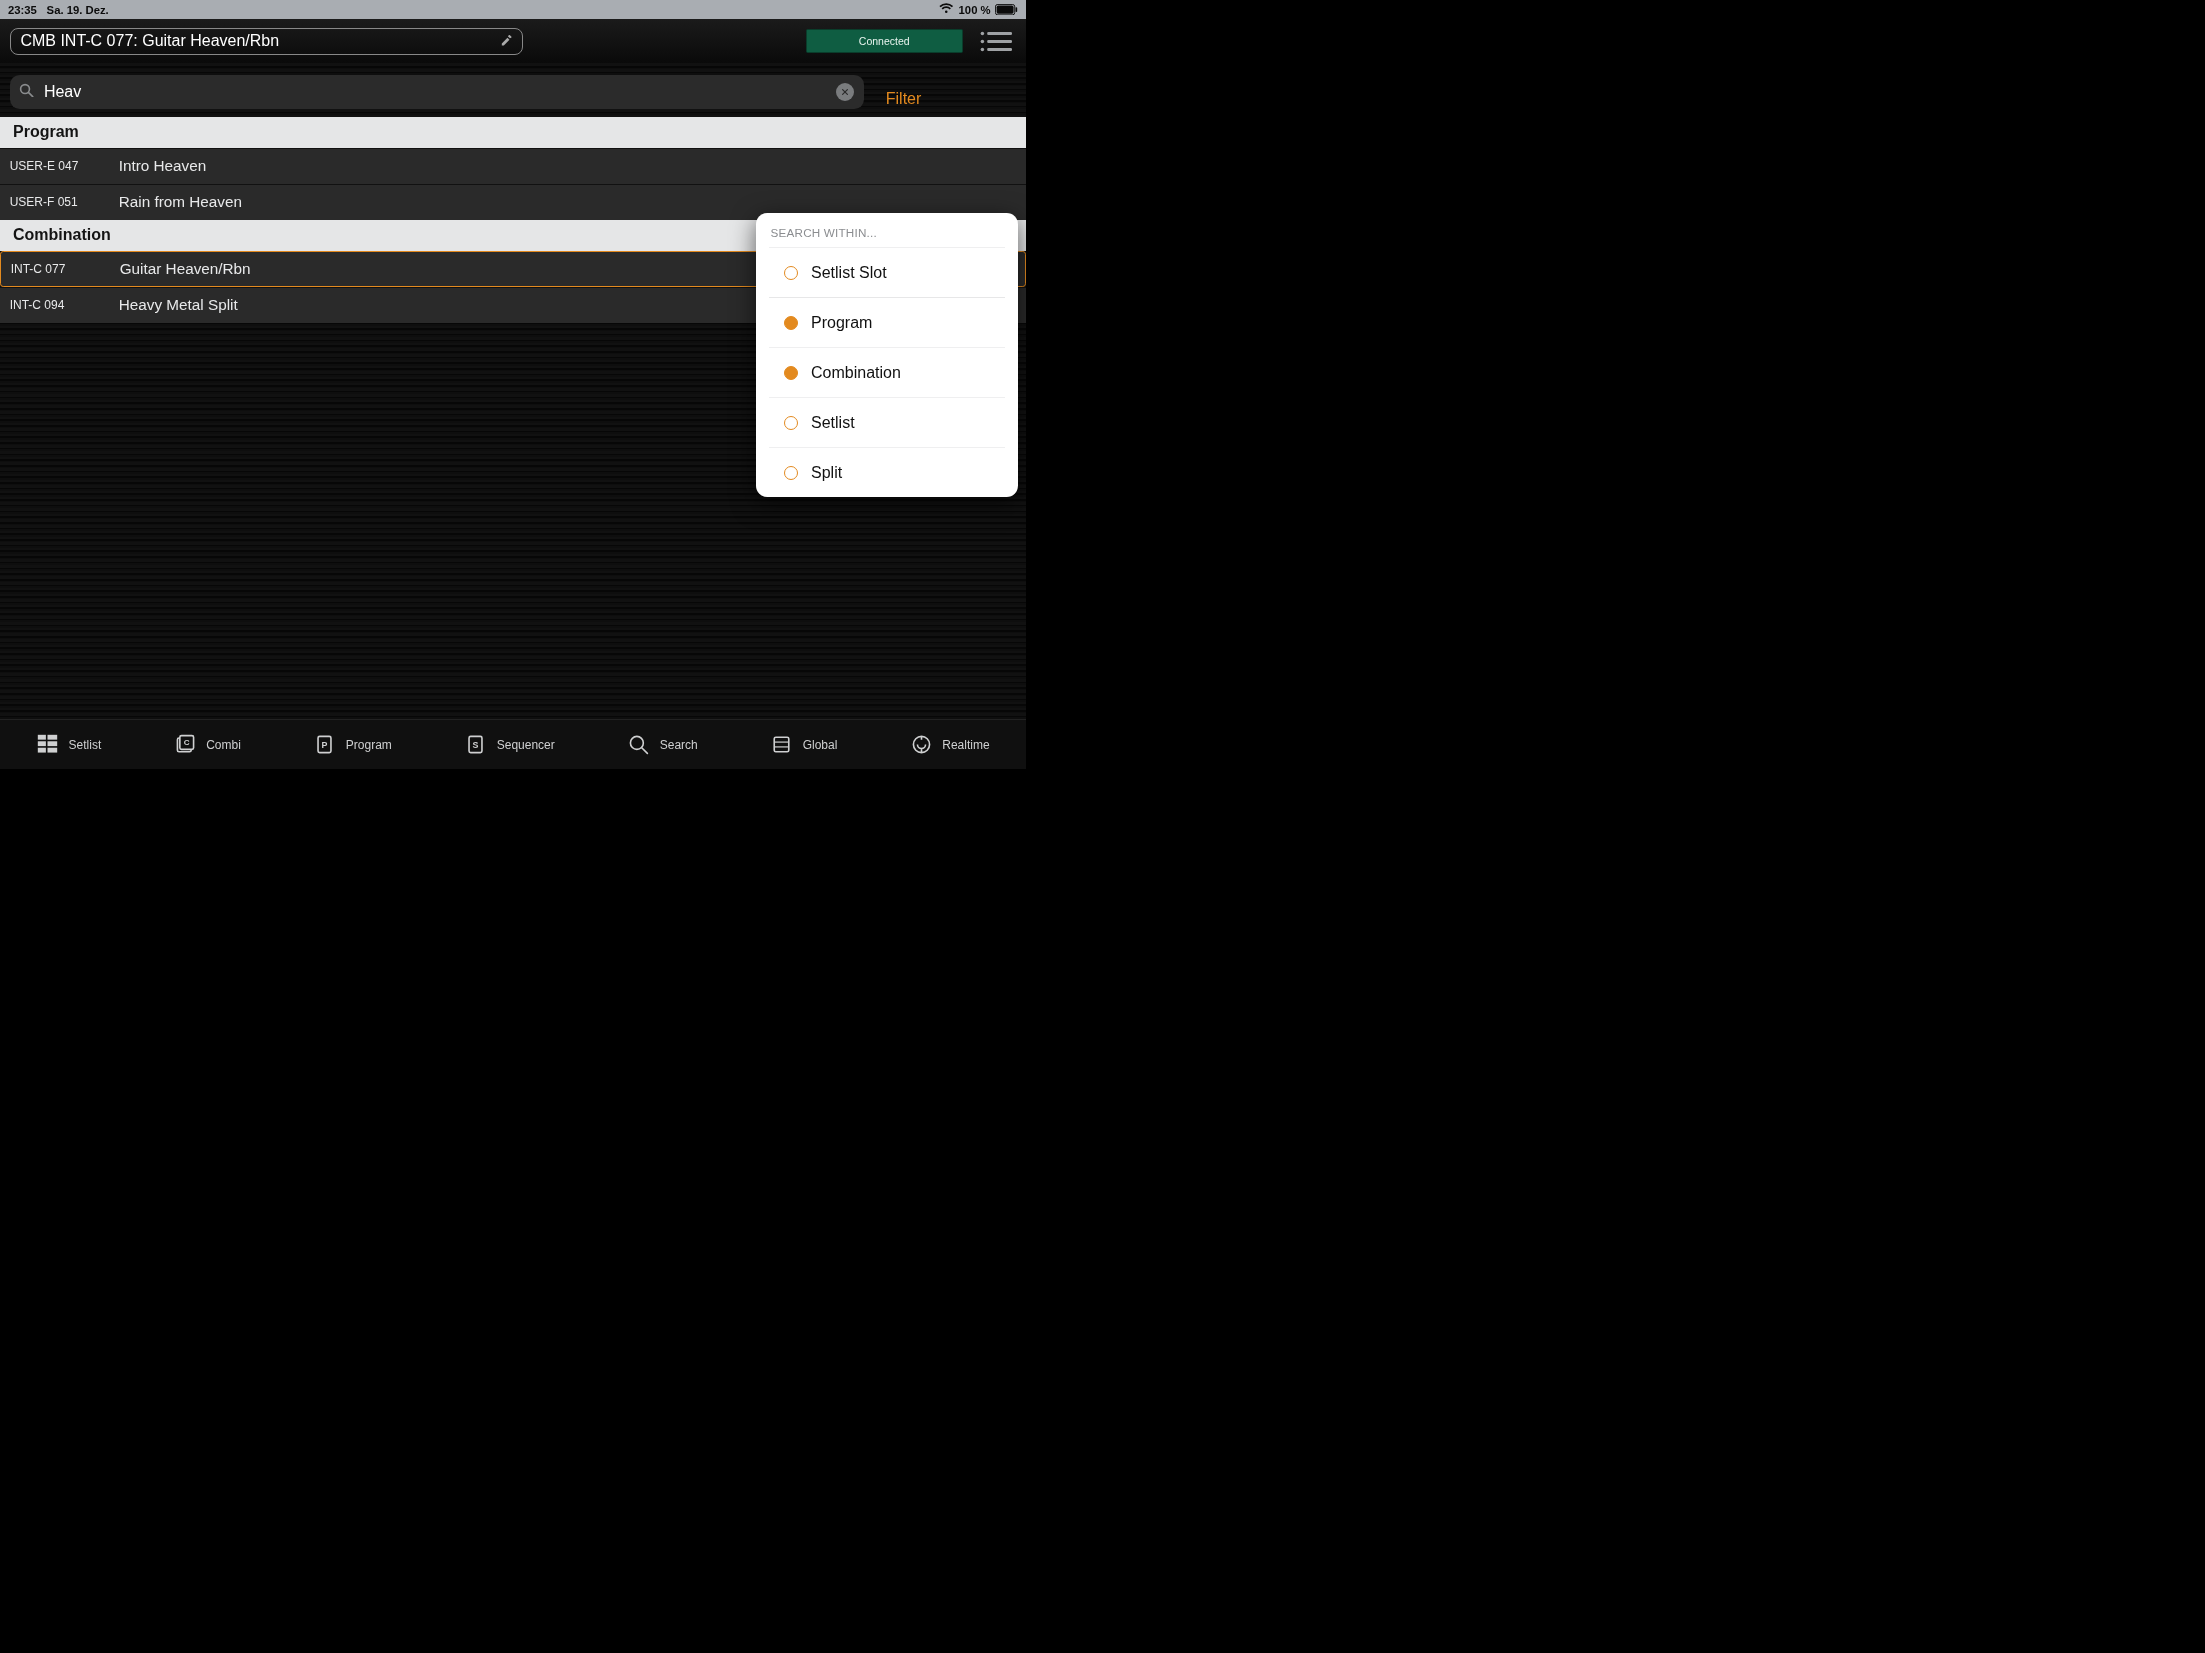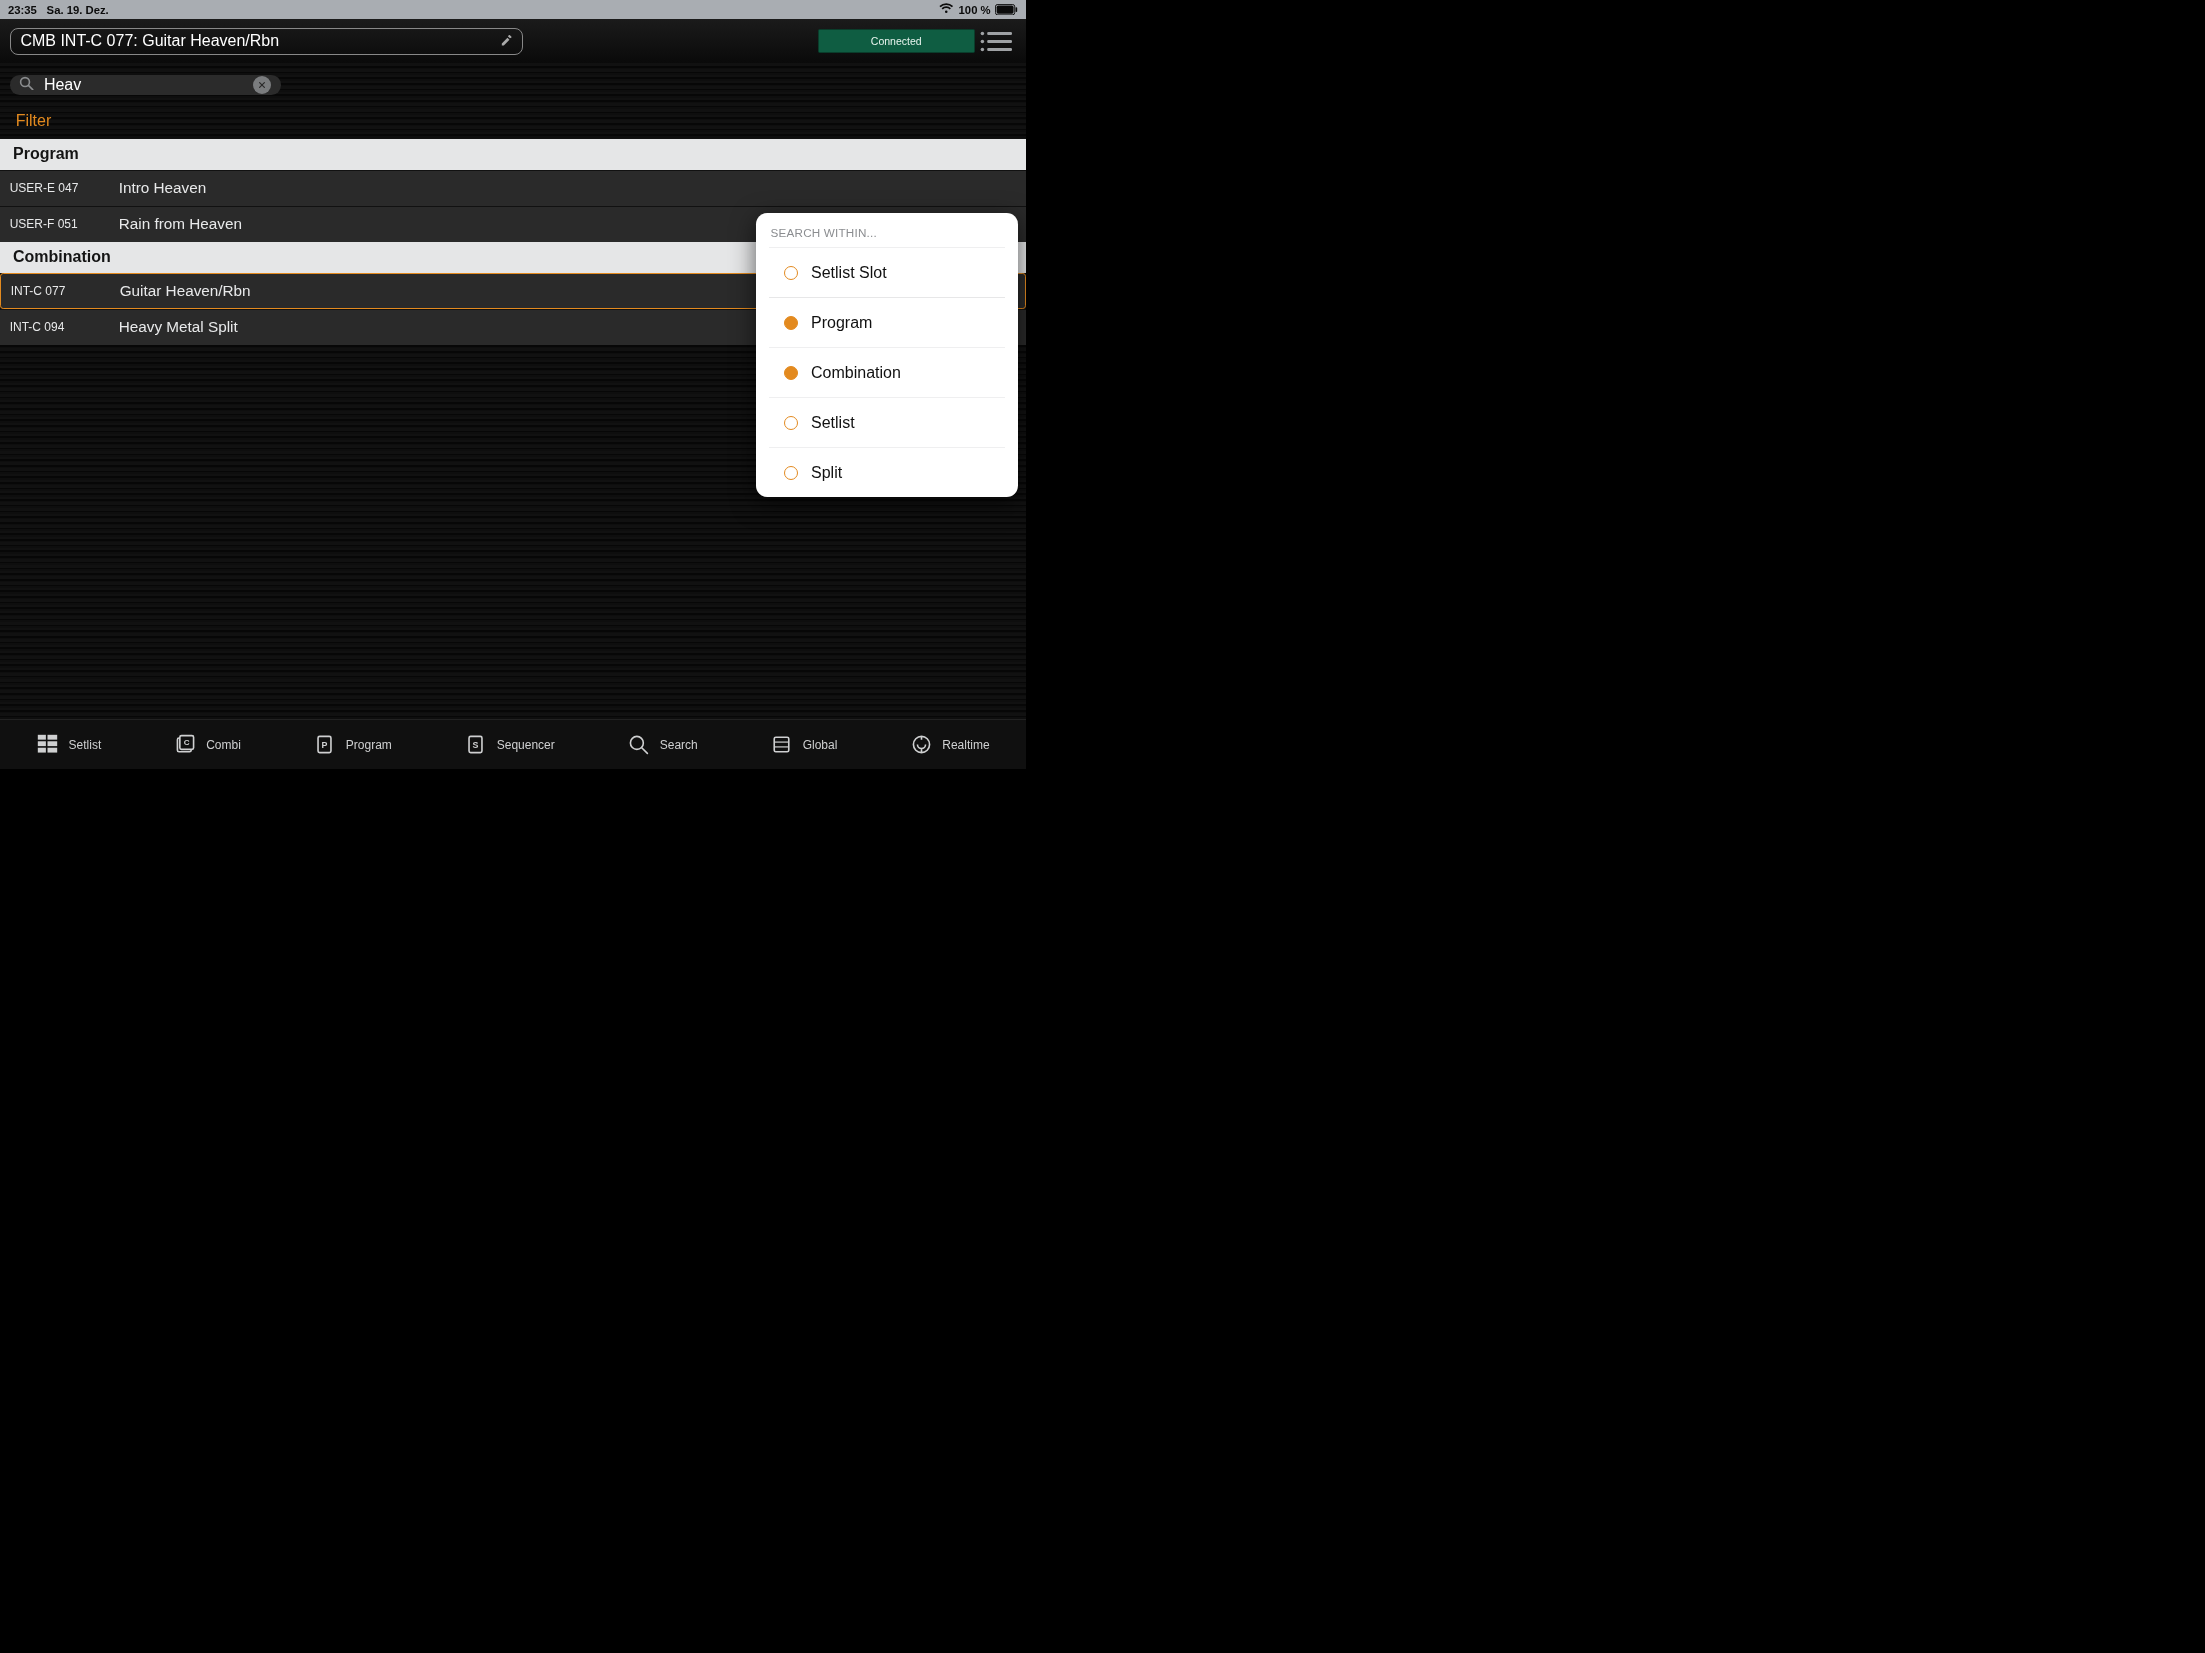--- a/index.html
+++ b/index.html
@@ -31,40 +31,40 @@
     height:19.4px;background:var(--status-bar);display:flex;align-items:center;
     font-size:11.3px;font-weight:600;color:#0b0b0b;padding:0 8px;justify-content:space-between;text-align:right;
   }
   .status-left{display:flex;gap:9.7px;}
   .status-right{display:flex;align-items:center;gap:4.8px;}
   .wifi-icon,.battery-icon{display:inline-block;}
   .battery-icon svg{display:block;}
 
   
   .app-top{
-    height:44px;display:flex;align-items:center;padding:0 9.7px;gap:0;
+    height:44px;display:flex;align-items:center;padding:0 9.7px;gap:12px;
     background:linear-gradient(#1b1b1b,#0a0a0a);
   }
   .title-pill{
     flex:0 0 513px;height:27.4px;border:0.8px solid #888;border-radius:8px;
     display:flex;align-items:center;justify-content:space-between;padding:0 9.7px;color:#fff;
     font-size:16px;position:relative;
   }
   .title-pill .pencil{color:#aaa;font-size:11.3px;}
   .spacer-top{flex:1;}
   .connected-badge{
     width:157px;height:24px;background:var(--connected);color:#e9f5ef;font-size:10.5px;
     display:flex;align-items:center;justify-content:center;border-radius:1.6px;
     border:0.8px solid #0a3d2b;
   }
   .hamburger{margin-left:auto;padding:0 4.8px;color:#9fa2a5;}
   .hamburger svg{display:block;}
 
   
-  .search-row{display:flex;align-items:flex-start;padding:11.3px 9.7px 8px;gap:16px;flex-direction:column;}
+  .search-row{display:flex;align-items:flex-end;padding:11.3px 9.7px 8px;gap:16px;}
   .search-field{
     flex:1;height:34px;background:#2b2b2b;border-radius:9.7px;display:flex;align-items:center;
     padding:0 9.7px;color:#fff;position:relative;
   }
   .search-field .search-icon{color:#8a8c8e;margin-right:8px;}
   .search-field input{
     flex:1;background:transparent;border:none;outline:none;color:#fff;font-size:16px;
   }
   .search-field .clear-btn{
     width:18px;height:18px;border-radius:50%;background:#7a7c7e;color:#2b2b2b;

